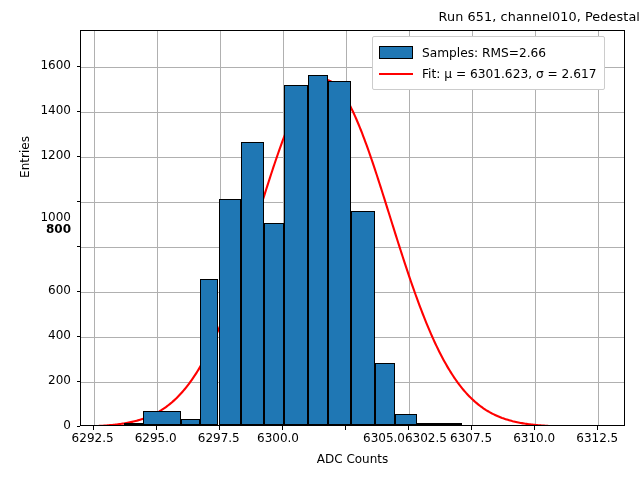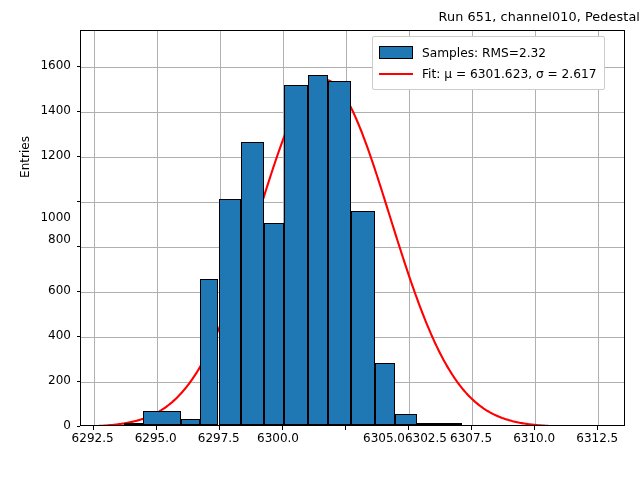--- a/index.html
+++ b/index.html
@@ -201,37 +201,38 @@
   <div id="yticks">
       <div class="tick-y" style="top: 426px;"></div>
       <div class="yticklabel" style="top: 426px;">0</div>
       <div class="tick-y" style="top: 381px;"></div>
       <div class="yticklabel" style="top: 381px;">200</div>
       <div class="tick-y" style="top: 336px;"></div>
       <div class="yticklabel" style="top: 336px;">400</div>
       <div class="tick-y" style="top: 291px;"></div>
       <div class="yticklabel" style="top: 291px;">600</div>
       <div class="tick-y" style="top: 246px;"></div>
-      <div class="yticklabel" style="top: 240px;">800</div>
+      <div class="yticklabel" style="top: 230px; font-weight: bold;">800</div>
       <div class="tick-y" style="top: 201px;"></div>
       <div class="yticklabel" style="top: 218px;">1000</div>
       <div class="tick-y" style="top: 156px;"></div>
       <div class="yticklabel" style="top: 156px;">1200</div>
       <div class="tick-y" style="top: 111px;"></div>
       <div class="yticklabel" style="top: 111px;">1400</div>
       <div class="tick-y" style="top: 66px;"></div>
       <div class="yticklabel" style="top: 66px;">1600</div>
     </div>
 
+  <div id="xlabel">ADC Counts</div>
   <div id="ylabel">Entries</div>
 
   <div id="legend">
     <div class="legend-row">
       <span class="legend-patch"></span>
-      <span class="legend-label">Samples: RMS=2.32</span>
+      <span class="legend-label">Samples: RMS=2.66</span>
     </div>
     <div class="legend-row">
       <span class="legend-line"></span>
       <span class="legend-label">Fit: μ = 6301.623, σ = 2.617</span>
     </div>
   </div>
 
 </div>
 
 </body></html>

